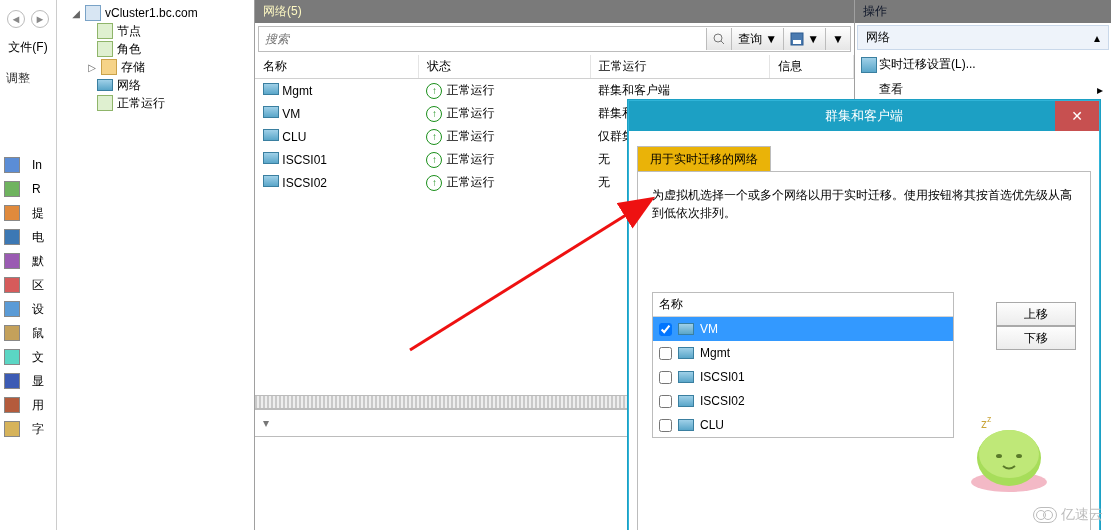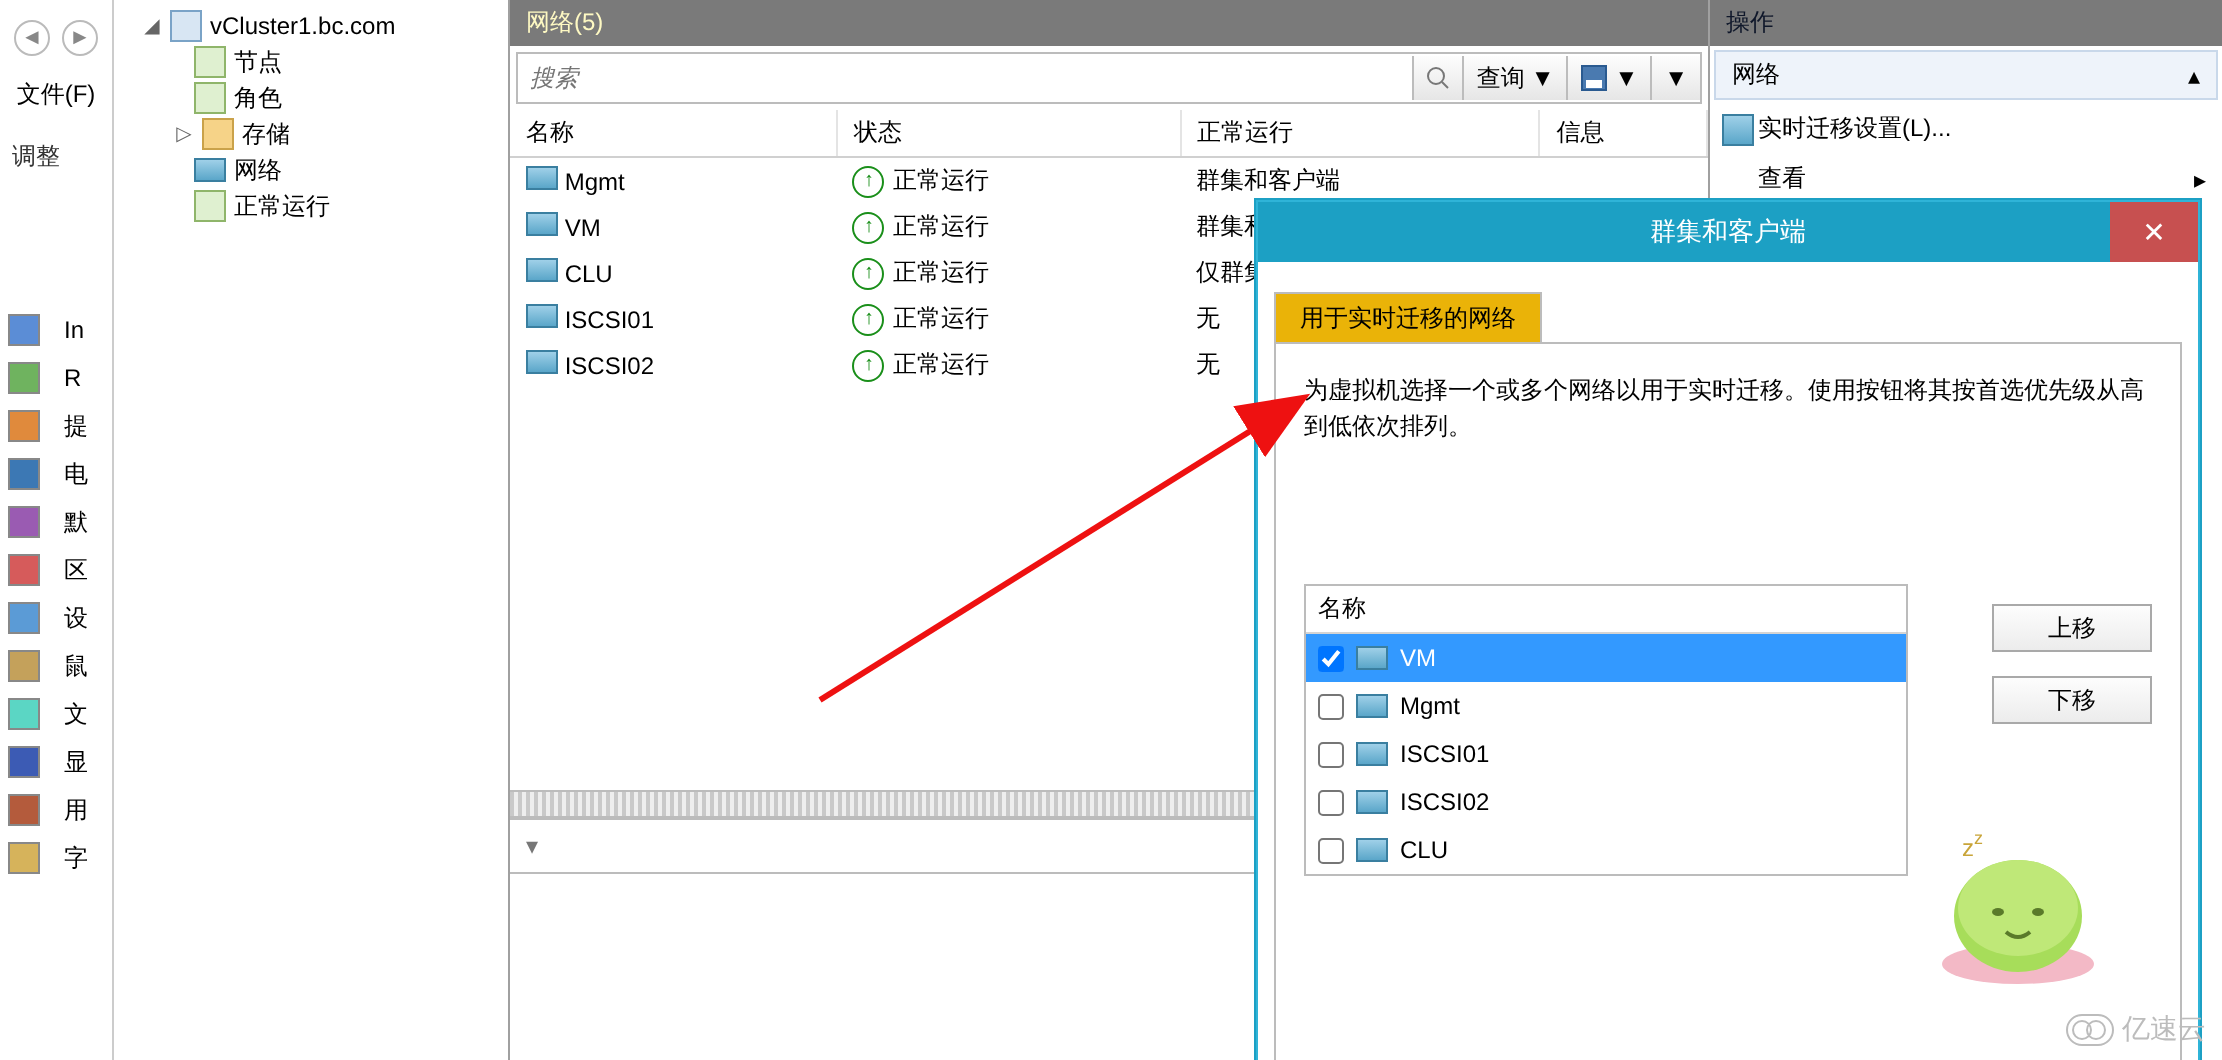--- a/index.html
+++ b/index.html
@@ -46,21 +46,21 @@
 .dlg-close{position:absolute;right:0;top:0;width:44px;height:30px;background:#c75050;color:#fff;display:flex;align-items:center;justify-content:center;font-size:14px}
 .dlg-body{padding:14px 8px 8px 8px}
 .tab{display:inline-block;border:1px solid #bcbcbc;border-bottom:none;background:#eab308;padding:4px 12px;font-size:12px;position:relative;top:1px}
 .tab-pane{border:1px solid #bcbcbc;padding:14px;min-height:360px;position:relative}
 .desc{font-size:12px;line-height:1.5;margin-bottom:70px}
 .net-list{border:1px solid #bcbcbc;width:300px}
 .net-hdr{border-bottom:1px solid #d4d4d4;padding:3px 6px;font-size:12px}
 .net-row{display:flex;align-items:center;gap:6px;padding:2px 6px;height:20px}
 .net-row input{margin:0}
 .net-row.sel{background:#3399ff;color:#fff}
-.dlg-btns{position:absolute;right:14px;top:130px;display:flex;flex-direction:column;gap:12px}
+.dlg-btns{position:absolute;right:14px;top:130px;display:flex;flex-direction:column;gap:0}
 .wbtn{width:80px;height:24px;border:1px solid #a9a9a9;background:linear-gradient(#fdfdfd,#ececec);font-size:12px}
 
 .arrow{position:absolute;left:400px;top:190px;pointer-events:none}
 
 .wm{position:absolute;right:8px;bottom:6px;color:#bcbcbc;font-size:14px;display:flex;align-items:center;gap:4px}
 .wm-ico{width:22px;height:14px;border:1px solid #bcbcbc;border-radius:8px;position:relative}
 .wm-ico::before,.wm-ico::after{content:"";position:absolute;width:8px;height:8px;border:1px solid #bcbcbc;border-radius:50%;top:2px}
 .wm-ico::before{left:2px}.wm-ico::after{left:9px}
 
 .mascot{position:absolute;right:54px;bottom:36px;width:96px;height:80px;pointer-events:none}

